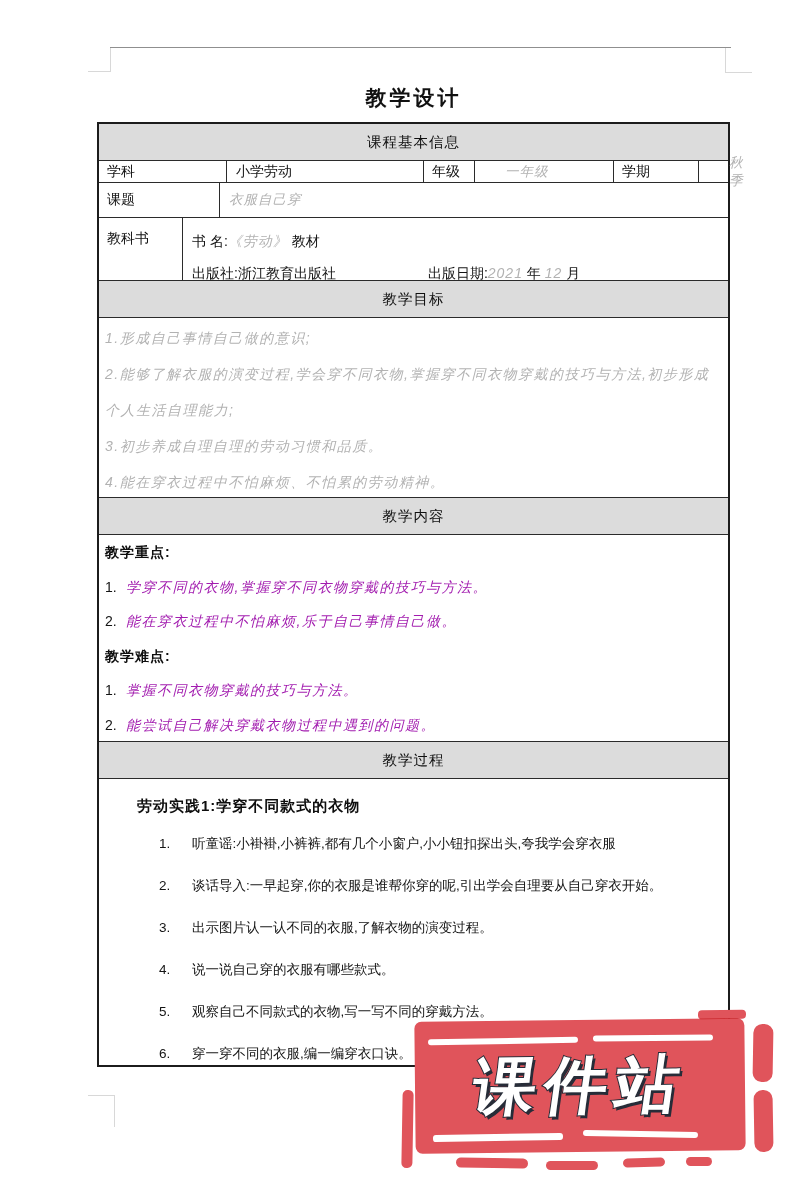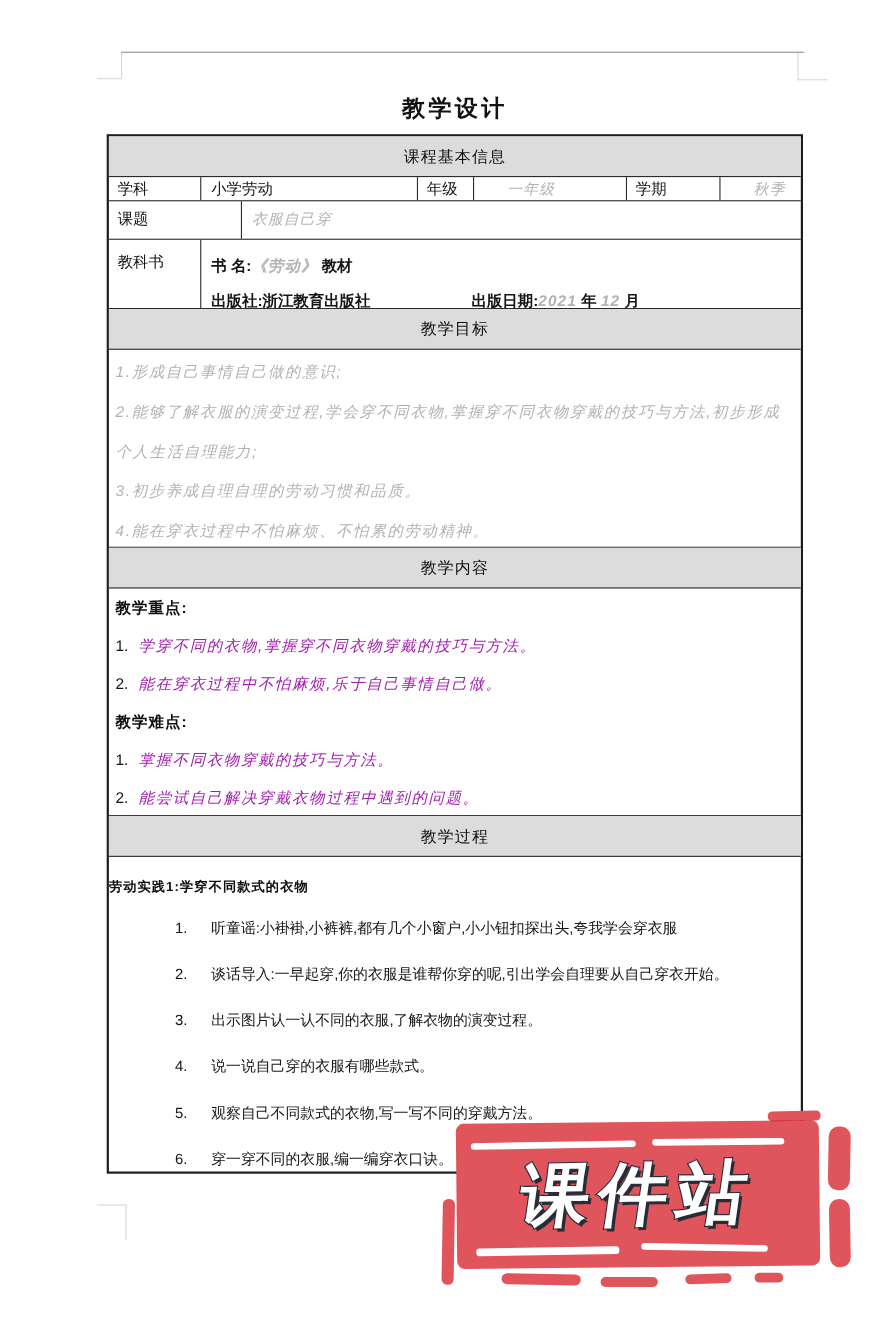--- a/index.html
+++ b/index.html
@@ -29,45 +29,45 @@
     font-size:14.5px; font-weight:500; letter-spacing:1px; color:#101010; }
   .cells { display:flex; align-items:stretch; }
   .cell { display:flex; align-items:center; font-size:14px; }
   .cell + .cell { border-left:1px solid #2b2b2b; }
   .r-info { height:22px; }
   .r-topic { height:35px; }
   .r-book { height:63px; }
   .lab { padding-left:8px; color:#101010; }
   .val-ghost { font-style:italic; color:#b2b2b2; letter-spacing:1px; font-size:13.5px; }
   .w-label { width:83px; flex:0 0 83px; }
-  .w-subj  { width:197px; flex:0 0 197px; }
+  .w-subj  { width:197px; flex:0 0 197px;margin-left:44px; }
   .w-gradeL{ width:51px; flex:0 0 51px; }
   .w-grade { width:139px; flex:0 0 139px; }
   .w-termL { width:48px; flex:0 0 48px; }
   .w-term  { flex:1 1 auto;margin-left:37px; }
   .pad9  { padding-left:9px; }
   .pad13 { padding-left:30px; }
   .pad30 { padding-left:30px; }
   .book-cell { flex:1 1 auto; display:block; padding:10px 0 0 9px; font-size:14px; }
-  .book-line { line-height:26px; white-space:nowrap;font-weight:bold; }
+  .book-line { line-height:26px; white-space:nowrap; }
   .book-line.second { margin-top:6px; }
   .ghost-inline { font-style:italic; color:#b2b2b2; letter-spacing:1px; }
   .pubdate { margin-left:92px; }
 
   .obj-body { height:180px; padding:2px 6px 0 6px; }
   .obj-body p { font-size:14px; line-height:36px; font-style:italic; color:#b2b2b2; letter-spacing:1.5px; }
 
   .cont-body { height:207px; padding:0 6px; font-size:14px; }
   .cont-body .line { line-height:34.5px; white-space:nowrap; }
   .cont-body .hd { font-weight:bold; color:#0e0e0e; letter-spacing:1px; }
   .cont-body .num { color:#141414; display:inline-block; width:21px; }
   .cont-body .itxt { font-style:italic; color:#a21caf; letter-spacing:1.5px; }
 
   .proc-body { height:286px; padding-top:12px; }
-  .proc-title { font-size:12px; font-weight:bold; letter-spacing:1px; line-height:30px; color:#0e0e0e; }
+  .proc-title { margin-left:38px; font-size:15px; font-weight:bold; letter-spacing:1px; line-height:30px; color:#0e0e0e; }
   .proc-step { margin-left:60px; line-height:42px; font-size:13.5px; white-space:nowrap; color:#141414; }
   .proc-step .num { display:inline-block; width:33px; }
 
   
   .stamp { position:absolute; left:398px; top:1008px; width:392px; height:172px; z-index:5; }
   .ink { position:absolute; background:#e0545b; mix-blend-mode:multiply; }
   .stamp-main { left:17px; top:12px; width:330px; height:132px; border-radius:7px; transform:rotate(-0.6deg); }
   .wgap { position:absolute; background:#ffffff; border-radius:3px; z-index:2; }
   .wg1 { left:30px;  top:30px;  width:150px; height:6px; transform:rotate(-1deg); }
   .wg2 { left:195px; top:27px;  width:120px; height:6px; transform:rotate(-0.5deg); }

